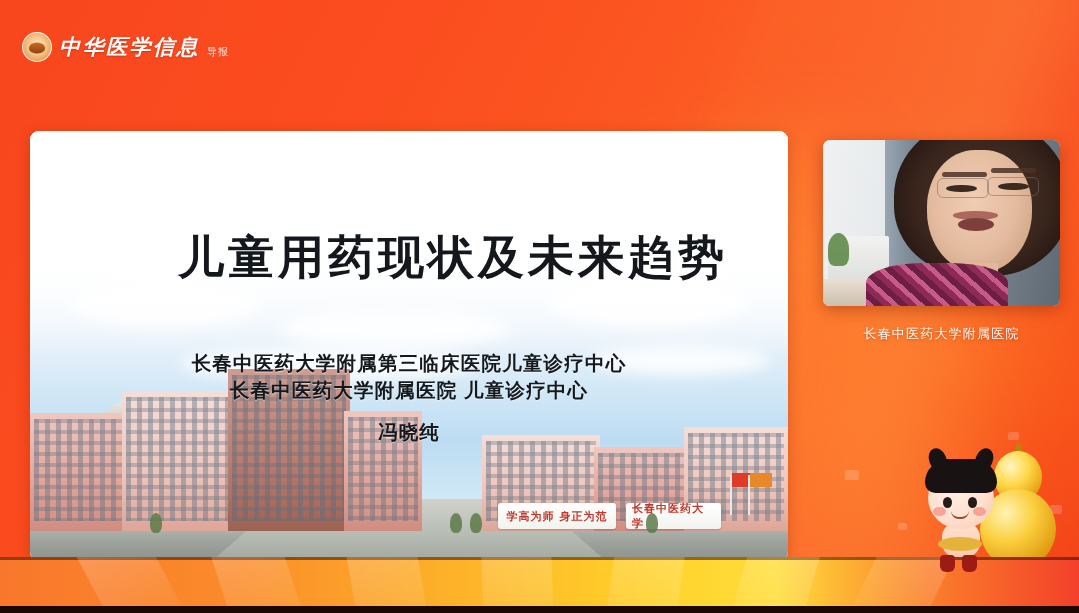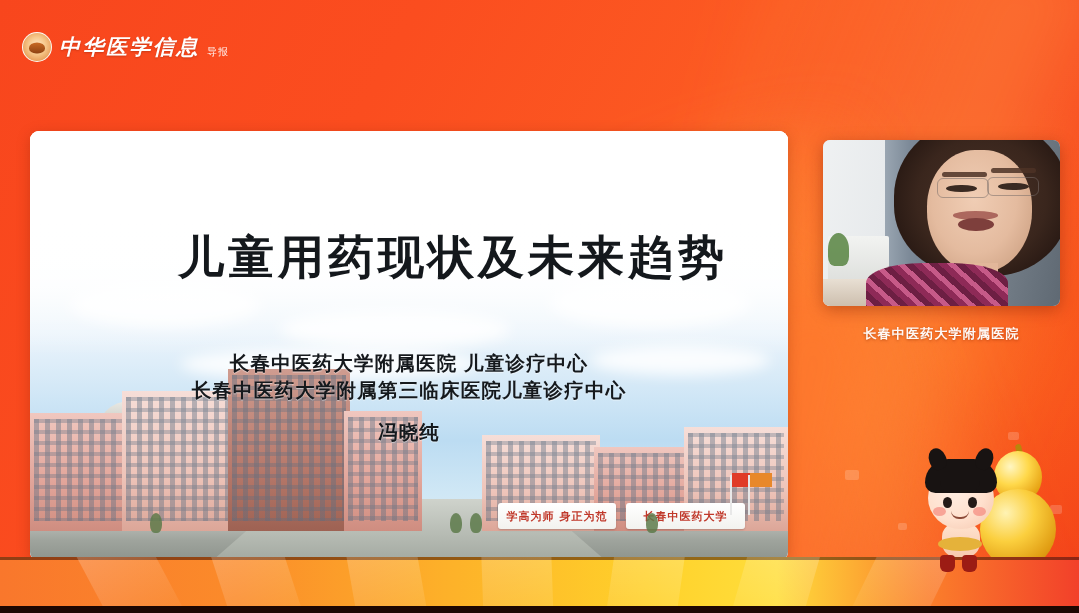--- a/index.html
+++ b/index.html
@@ -198,21 +198,21 @@
     border-radius:40% 40% 0 0;
   }
   .vneck{ position:absolute; left:52%; top:74%; width:22%; height:16%; background:#e2b79a; border-radius:0 0 40% 40%; }
 
   .speaker{ position:absolute; left:823px; top:318px; width:237px; text-align:center; }
   .sp-name{
     font-size:23px; font-weight:700; color:#ffffff; letter-spacing:3px;
     text-shadow:0 2px 4px rgba(140,40,0,.55); white-space:nowrap;
   }
   .sp-org{
-    margin-top:7px; font-size:13px; font-weight:700; color:rgba(255,255,255,.96);
+    margin-top:7px; font-size:13px; font-weight:400; color:rgba(255,255,255,.96);
     letter-spacing:1.2px; text-shadow:0 1px 3px rgba(140,40,0,.5); white-space:nowrap;
   }
 
   
   .mascot{ position:absolute; left:918px; top:443px; width:150px; height:140px; }
   .gourd{
     position:absolute; left:62px; top:8px; width:76px; height:118px;
   }
   .gourd .gtop{
     position:absolute; left:14px; top:0; width:48px; height:52px; border-radius:50%;
@@ -321,42 +321,42 @@
       <div class="bldg dark" style="left:198px;width:122px;height:162px;"></div>
       <div class="bldg" style="left:314px;width:78px;height:120px;"></div>
       <div class="bldg pale" style="left:452px;width:118px;height:96px;"></div>
       <div class="bldg" style="left:564px;width:96px;height:84px;"></div>
       <div class="bldg pale" style="left:654px;width:104px;height:104px;"></div>
 
       <div class="wall-sign" style="left:468px;width:118px;">
         <span>学高为师</span>
         <span>身正为范</span>
       </div>
-      <div class="wall-sign" style="left:596px;width:119px;">
+      <div class="wall-sign" style="left:596px;width:95px;">
         <span>长春中医药大学</span>
       </div>
 
       <div class="flagpole" style="left:700px;"></div>
       <div class="flag" style="left:702px;bottom:74px;"></div>
       <div class="flagpole" style="left:718px;"></div>
       <div class="flag" style="left:720px;bottom:74px;background:#e8882a;"></div>
 
       <div class="tree" style="left:120px;"></div>
       <div class="tree" style="left:420px;"></div>
       <div class="tree" style="left:440px;"></div>
       <div class="tree" style="left:616px;"></div>
 
       <div class="slide-fade"></div>
     </div>
 
     <div class="slide-text">
       <div class="slide-title">儿童用药现状及未来趋势</div>
       <div class="slide-lines">
+        <div class="sl l2">长春中医药大学附属第三临床医院儿童诊疗中心</div>
         <div class="sl">长春中医药大学附属医院 儿童诊疗中心</div>
-        <div class="sl l2">长春中医药大学附属第三临床医院儿童诊疗中心</div>
         <div class="sl name">冯晓纯</div>
       </div>
     </div>
 
   </div>
 
   <div class="video-frame">
     <div class="vroom"></div>
     <div class="vcurtain"></div>
     <div class="vcabinet"></div>

